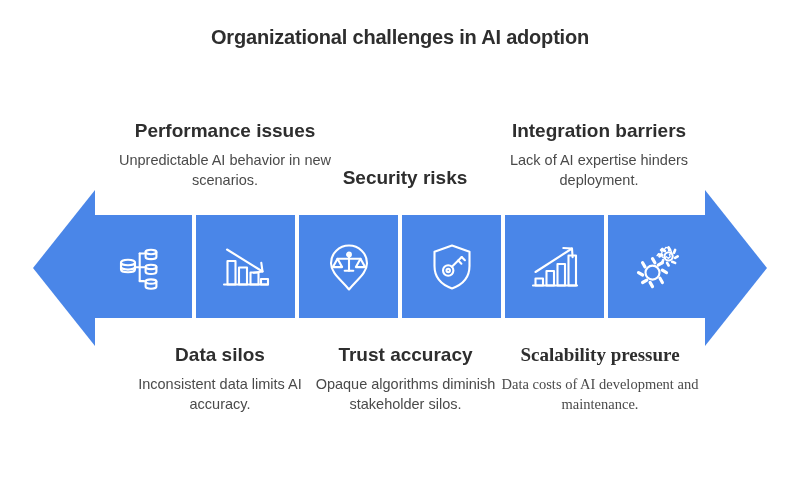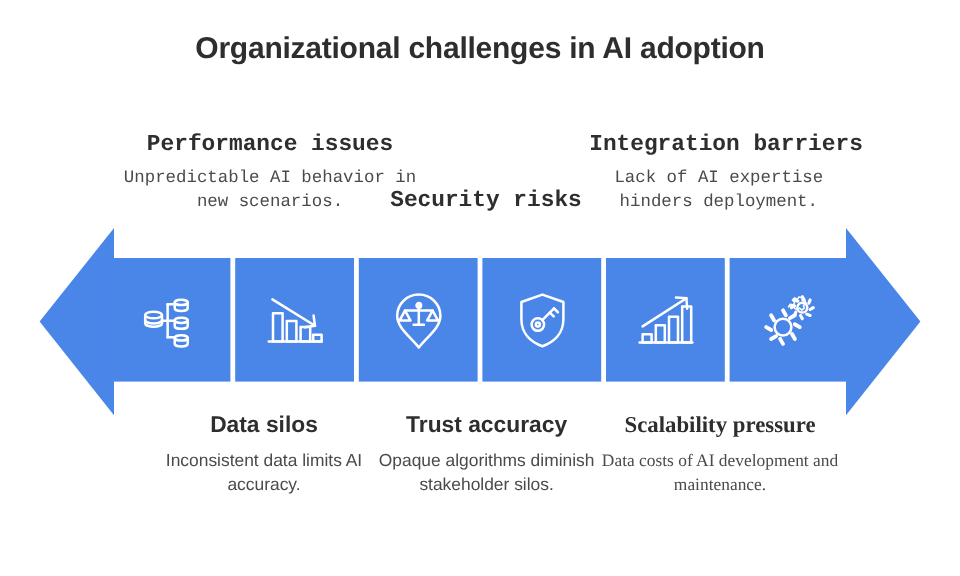--- a/index.html
+++ b/index.html
@@ -16,21 +16,21 @@
     color: #3c3c3c;
   }
 
   
   .title {
     position: absolute;
     top: 26px;
     left: 0;
     width: 800px;
     text-align: center;
-    font-size: 25px;
+    font-size: 20px;
     font-weight: bold;
     color: #2e2e2e;
     letter-spacing: -0.2px;
   }
 
   
   .arrow-band {
     position: absolute;
     left: 0;
     top: 190px;
@@ -87,21 +87,21 @@
   }
   .label-group .desc {
     font-size: 14.5px;
     font-weight: normal;
     color: #4a4a4a;
     line-height: 1.38;
     margin-top: 7px;
   }
 
   
-  .top-row .label-group { bottom: 11px; font-family: Liberation Mono, monospace; }
+  .top-row .label-group { bottom: 0; }
   .top-row {
     position: absolute;
     left: 0;
     top: 100px;
     width: 800px;
     height: 90px;
   }
   .bottom-row {
     position: absolute;
     left: 0;

